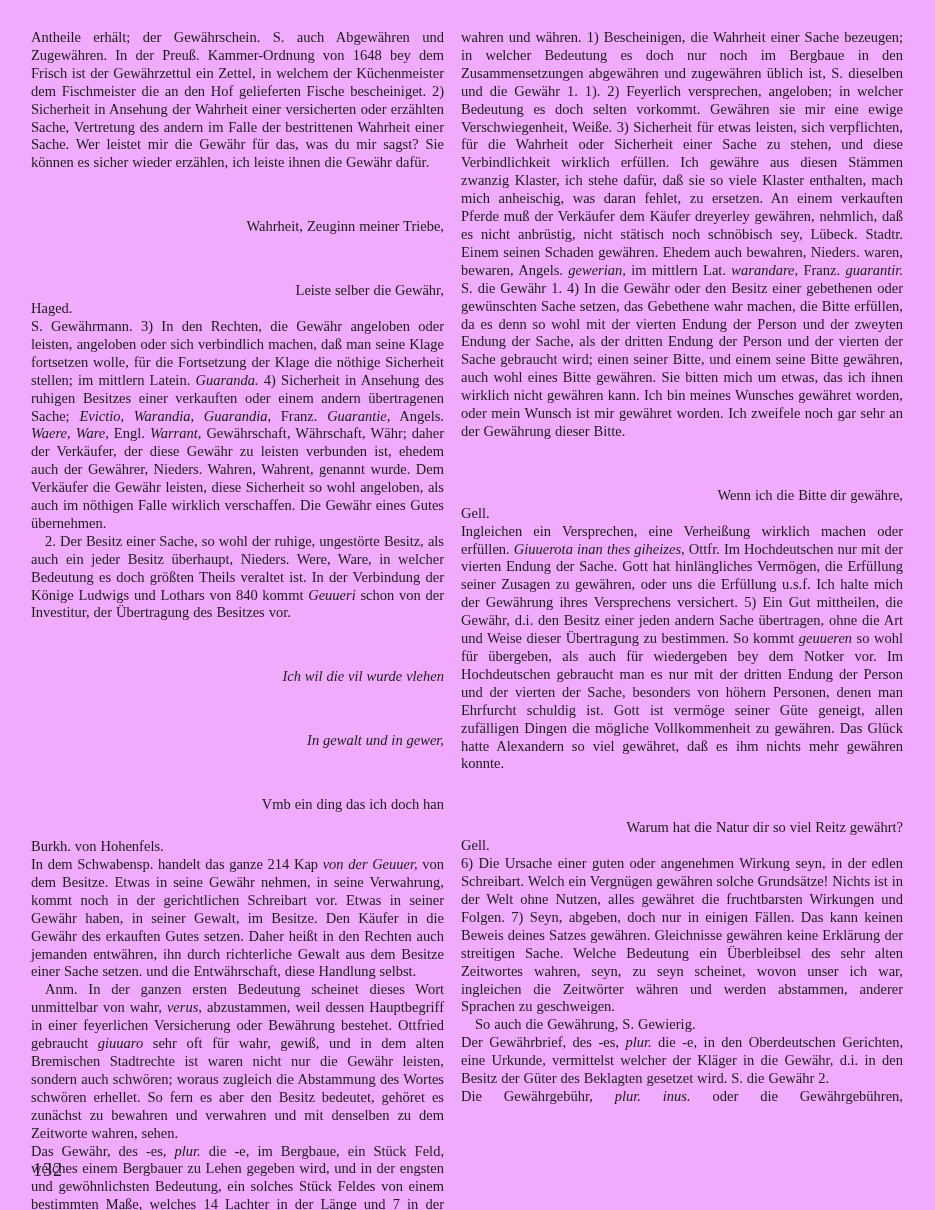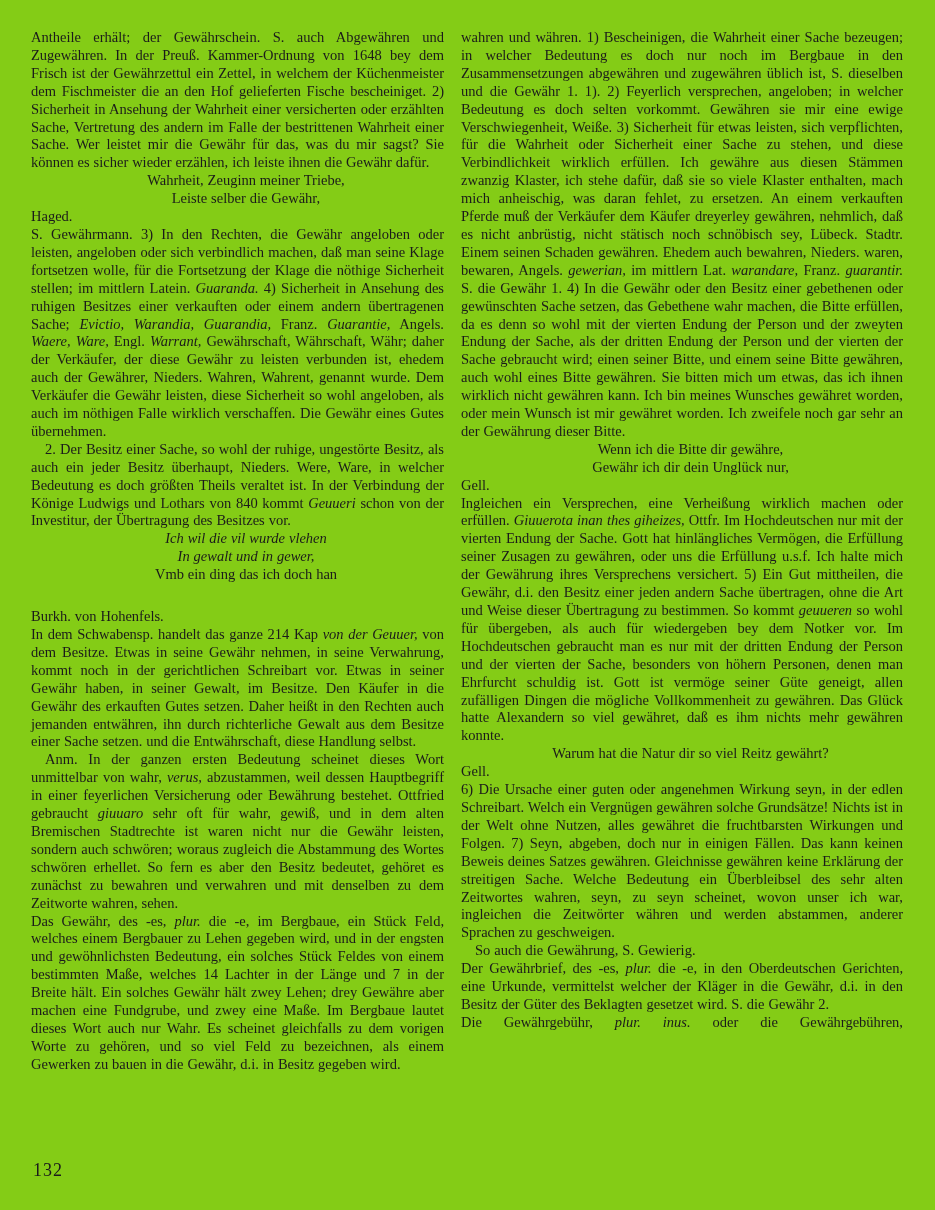--- a/index.html
+++ b/index.html
@@ -1,30 +1,30 @@
 <!DOCTYPE html>
 <html lang="de"><head>
 <meta charset="utf-8">
 <style>
   html, body { margin:0; padding:0; background:#ffffff; }
   .page {
-    position:relative; width:935px; height:1210px; background:#84cc16;
+    position:relative; width:935px; height:1210px; background:#f0abfc;
     font-family:"Liberation Serif", serif; color:#1b1b1b;
     overflow:hidden;
   }
   .columns { display:flex; padding:29px 32px 0 31px; gap:17px; }
   .col {
     font-size:14.5px; line-height:17.9px; text-align:justify;
     hyphens:auto; -webkit-hyphens:auto; word-spacing:0.02em;
   }
   .col-left  { width:413px; }
   .col-right { width:442px; }
   .col p { margin:0; }
   p.indent { text-indent:14px; }
-  p.verse  { text-align:center; padding-left:17px; }
+  p.verse  { text-align:right; padding-left:17px;margin-top:46px; }
   p.attr   { text-align:left; padding-right:38px; }
   p.attr.near { padding-right:6px;margin-top:24px; }
   p.fill   { text-align-last:justify; }
   span.italic { font-style:italic; }
   span.bold   { font-weight:normal; }
   .page-number {
     position:absolute; left:33px; top:1160px;
     font-size:18px; letter-spacing:1px;
   }
 </style>
@@ -44,21 +44,20 @@
         <p class="verse"><span class="italic">In gewalt und in gewer,</span></p>
         <p class="verse"><span class="normal">Vmb ein ding das ich doch han</span></p>
         <p class="attr near"><span class="normal">Burkh. von Hohenfels.</span></p>
         <p class="para"><span class="normal">In dem Schwabensp. handelt das ganze 214 Kap </span><span class="italic">von der Geuuer,</span><span class="normal"> von dem Besitze. Etwas in seine Gewähr nehmen, in seine Verwahrung, kommt noch in der gerichtlichen Schreibart vor. Etwas in seiner Gewähr haben, in seiner Gewalt, im Besitze. Den Käufer in die Gewähr des erkauften Gutes setzen. Daher heißt in den Rechten auch jemanden entwähren, ihn durch richterliche Gewalt aus dem Besitze einer Sache setzen. und die Entwährschaft, diese Handlung selbst.</span></p>
         <p class="para indent"><span class="normal">Anm. In der ganzen ersten Bedeutung scheinet dieses Wort unmittelbar von wahr, </span><span class="italic">verus,</span><span class="normal"> abzustammen, weil dessen Hauptbegriff in einer feyerlichen Versicherung oder Bewährung bestehet. Ottfried gebraucht </span><span class="italic">giuuaro</span><span class="normal"> sehr oft für wahr, gewiß, und in dem alten Bremischen Stadtrechte ist waren nicht nur die Gewähr leisten, sondern auch schwören; woraus zugleich die Abstammung des Wortes schwören erhellet. So fern es aber den Besitz bedeutet, gehöret es zunächst zu bewahren und verwahren und mit denselben zu dem Zeitworte wahren, sehen.</span></p>
         <p class="para"><span class="bold">Das Gewähr</span><span class="normal">, des -es, </span><span class="italic">plur.</span><span class="normal"> die -e, im Bergbaue, ein Stück Feld, welches einem Bergbauer zu Lehen gegeben wird, und in der engsten und gewöhnlichsten Bedeutung, ein solches Stück Feldes von einem bestimmten Maße, welches 14 Lachter in der Länge und 7 in der Breite hält. Ein solches Gewähr hält zwey Lehen; drey Gewähre aber machen eine Fundgrube, und zwey eine Maße. Im Bergbaue lautet dieses Wort auch nur Wahr. Es scheinet gleichfalls zu dem vorigen Worte zu gehören, und so viel Feld zu bezeichnen, als einem Gewerken zu bauen in die Gewähr, d.i. in Besitz gegeben wird.</span></p>
       </div>
     <div class="col col-right" id="col-right">
         <p class="para"><span class="normal">wahren und währen. 1) Bescheinigen, die Wahrheit einer Sache bezeugen; in welcher Bedeutung es doch nur noch im Bergbaue in den Zusammensetzungen abgewähren und zugewähren üblich ist, S. dieselben und die Gewähr 1. 1). 2) Feyerlich versprechen, angeloben; in welcher Bedeutung es doch selten vorkommt. Gewähren sie mir eine ewige Verschwiegenheit, Weiße. 3) Sicherheit für etwas leisten, sich verpflichten, für die Wahrheit oder Sicherheit einer Sache zu stehen, und diese Verbindlichkeit wirklich erfüllen. Ich gewähre aus diesen Stämmen zwanzig Klaster, ich stehe dafür, daß sie so viele Klaster enthalten, mach mich anheischig, was daran fehlet, zu ersetzen. An einem verkauften Pferde muß der Verkäufer dem Käufer dreyerley gewähren, nehmlich, daß es nicht anbrüstig, nicht stätisch noch schnöbisch sey, Lübeck. Stadtr. Einem seinen Schaden gewähren. Ehedem auch bewahren, Nieders. waren, bewaren, Angels. </span><span class="italic">gewerian,</span><span class="normal"> im mittlern Lat. </span><span class="italic">warandare,</span><span class="normal"> Franz. </span><span class="italic">guarantir.</span><span class="normal"> S. die Gewähr 1. 4) In die Gewähr oder den Besitz einer gebethenen oder gewünschten Sache setzen, das Gebethene wahr machen, die Bitte erfüllen, da es denn so wohl mit der vierten Endung der Person und der zweyten Endung der Sache, als der dritten Endung der Person und der vierten der Sache gebraucht wird; einen seiner Bitte, und einem seine Bitte gewähren, auch wohl eines Bitte gewähren. Sie bitten mich um etwas, das ich ihnen wirklich nicht gewähren kann. Ich bin meines Wunsches gewähret worden, oder mein Wunsch ist mir gewähret worden. Ich zweifele noch gar sehr an der Gewährung dieser Bitte.</span></p>
         <p class="verse"><span class="normal">Wenn ich die Bitte dir gewähre,</span></p>
-        <p class="verse"><span class="normal">Gewähr ich dir dein Unglück nur,</span></p>
         <p class="attr"><span class="normal">Gell.</span></p>
         <p class="para"><span class="normal">Ingleichen ein Versprechen, eine Verheißung wirklich machen oder erfüllen. </span><span class="italic">Giuuerota inan thes giheizes,</span><span class="normal"> Ottfr. Im Hochdeutschen nur mit der vierten Endung der Sache. Gott hat hinlängliches Vermögen, die Erfüllung seiner Zusagen zu gewähren, oder uns die Erfüllung u.s.f. Ich halte mich der Gewährung ihres Versprechens versichert. 5) Ein Gut mittheilen, die Gewähr, d.i. den Besitz einer jeden andern Sache übertragen, ohne die Art und Weise dieser Übertragung zu bestimmen. So kommt </span><span class="italic">geuueren</span><span class="normal"> so wohl für übergeben, als auch für wiedergeben bey dem Notker vor. Im Hochdeutschen gebraucht man es nur mit der dritten Endung der Person und der vierten der Sache, besonders von höhern Personen, denen man Ehrfurcht schuldig ist. Gott ist vermöge seiner Güte geneigt, allen zufälligen Dingen die mögliche Vollkommenheit zu gewähren. Das Glück hatte Alexandern so viel gewähret, daß es ihm nichts mehr gewähren konnte.</span></p>
         <p class="verse"><span class="normal">Warum hat die Natur dir so viel Reitz gewährt?</span></p>
         <p class="attr"><span class="normal">Gell.</span></p>
         <p class="para"><span class="normal">6) Die Ursache einer guten oder angenehmen Wirkung seyn, in der edlen Schreibart. Welch ein Vergnügen gewähren solche Grundsätze! Nichts ist in der Welt ohne Nutzen, alles gewähret die fruchtbarsten Wirkungen und Folgen. 7) Seyn, abgeben, doch nur in einigen Fällen. Das kann keinen Beweis deines Satzes gewähren. Gleichnisse gewähren keine Erklärung der streitigen Sache. Welche Bedeutung ein Überbleibsel des sehr alten Zeitwortes wahren, seyn, zu seyn scheinet, wovon unser ich war, ingleichen die Zeitwörter währen und werden abstammen, anderer Sprachen zu geschweigen.</span></p>
         <p class="para indent"><span class="normal">So auch die Gewährung, S. Gewierig.</span></p>
         <p class="para"><span class="bold">Der Gewährbrief</span><span class="normal">, des -es, </span><span class="italic">plur.</span><span class="normal"> die -e, in den Oberdeutschen Gerichten, eine Urkunde, vermittelst welcher der Kläger in die Gewähr, d.i. in den Besitz der Güter des Beklagten gesetzet wird. S. die Gewähr 2.</span></p>
         <p class="para fill"><span class="bold">Die Gewährgebühr</span><span class="normal">, </span><span class="italic">plur. inus.</span><span class="normal"> oder die Gewährgebühren,</span></p>
       </div>
   </div>

